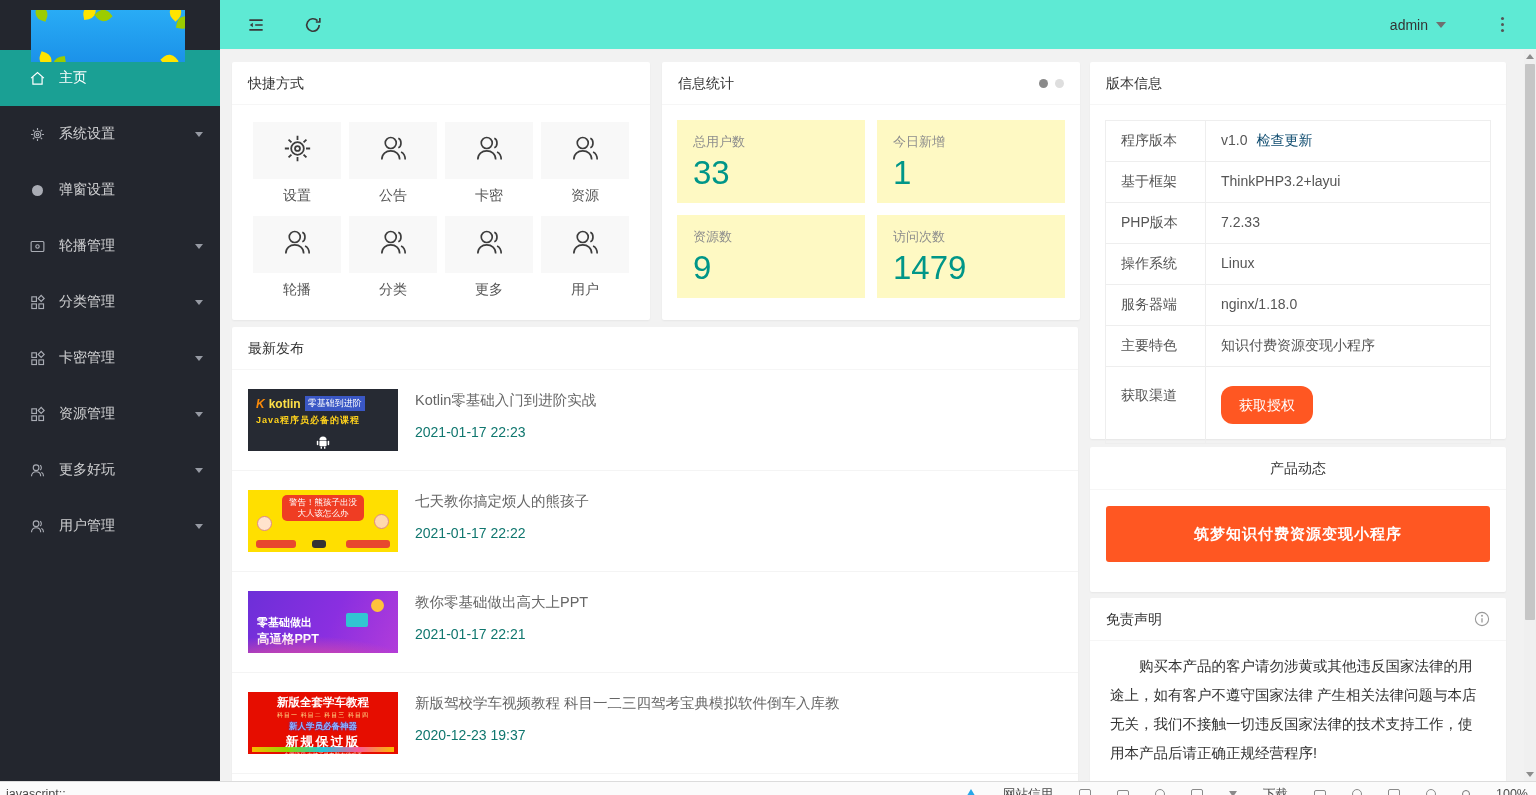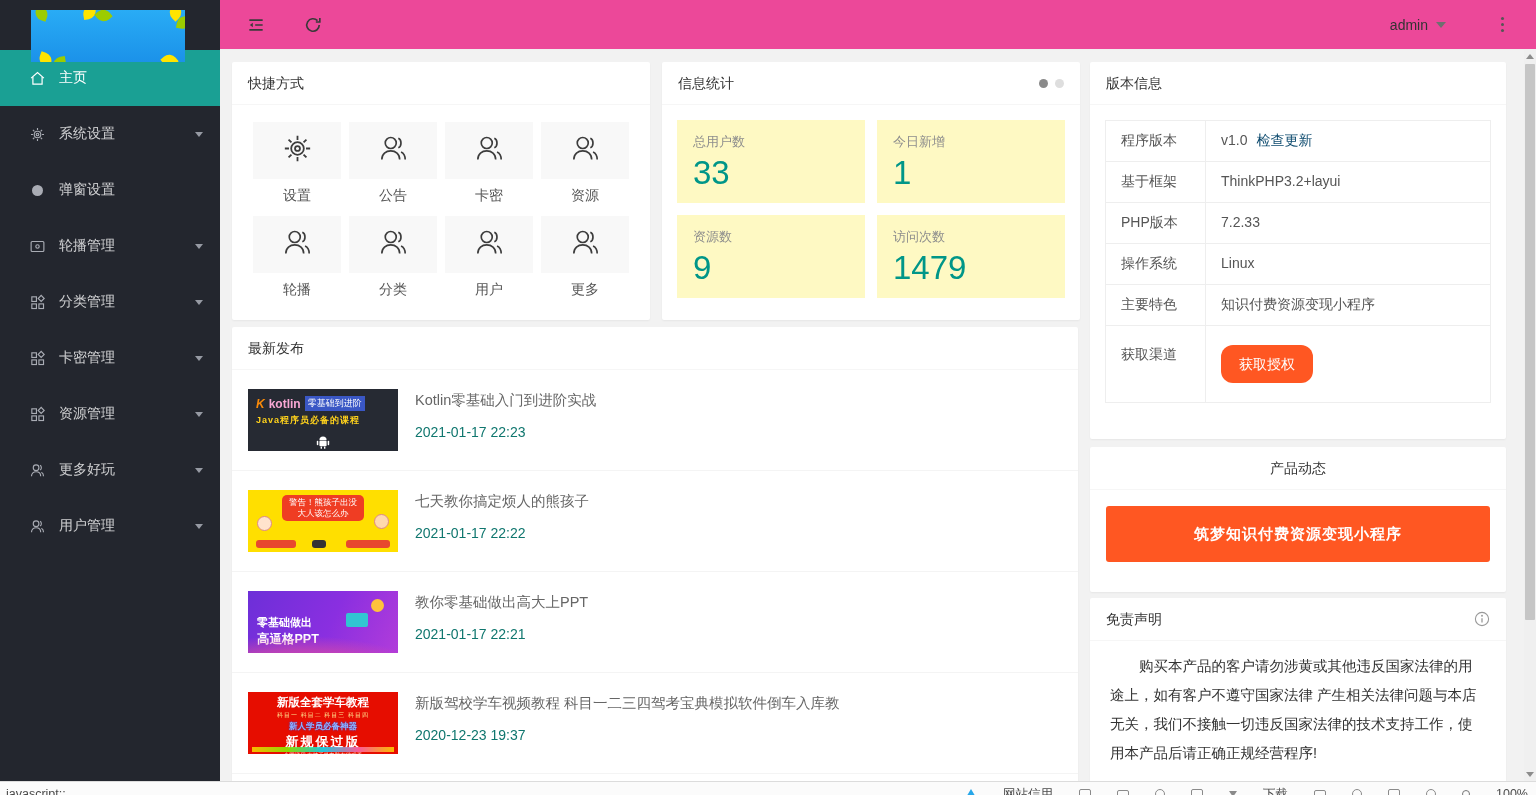--- a/index.html
+++ b/index.html
@@ -18,21 +18,21 @@
                color:rgba(255,255,255,.78); font-size:14px; cursor:pointer; position:relative; }
   .menu-item.active { background:#1aa094; color:#fff; }
   .mi-icon { width:17px; height:17px; margin-right:13px; color:#a9acb4; display:inline-flex; align-items:center; justify-content:center; flex:0 0 auto; }
   .menu-item.active .mi-icon { color:#fff; }
   .mi-icon svg { width:100%; height:100%; }
   .mi-dot { width:11px; height:11px; border-radius:50%; background:#a9acb4; }
   .mi-caret { position:absolute; right:17px; top:50%; margin-top:-2px; width:0; height:0;
               border-left:4.5px solid transparent; border-right:4.5px solid transparent; border-top:5.5px solid #969aa3; }
 
   
-  .topbar { position:absolute; left:220px; top:0; width:1316px; height:50px; background:#ec4899;
+  .topbar { position:absolute; left:220px; top:0; width:1316px; height:50px; background:#5eead4;
             border-bottom:1px solid #f0f0f0; display:flex; align-items:center; z-index:4; }
   .tb-icon { width:20px; height:20px; color:#3a3a3a; display:inline-flex; cursor:pointer; }
   .tb-icon svg { width:100%; height:100%; }
   .tb-collapse { margin-left:26px; }
   .tb-refresh { margin-left:37px; }
   .tb-right { margin-left:auto; display:flex; align-items:center; }
   .tb-user { display:flex; align-items:center; color:#333; font-size:14px; cursor:pointer; }
   .tb-user-caret { width:0; height:0; margin-left:8px; border-left:5px solid transparent; border-right:5px solid transparent; border-top:6px solid #6f6f6f; }
   .tb-kebab { margin:0 24px 0 46px; width:20px; height:22px; display:flex; align-items:center; justify-content:center; cursor:pointer; }
   .kebab-dot { width:3px; height:3px; border-radius:50%; background:#555; box-shadow:0 -6px 0 #555, 0 6px 0 #555; }
@@ -74,21 +74,21 @@
   .lt-item { display:flex; padding:19px 16px; border-bottom:1px solid #f4f4f4; cursor:pointer; }
   .thumb { width:150px; height:62px; flex:0 0 auto; position:relative; overflow:hidden; }
   .lt-body { margin-left:17px; padding-top:2px; }
   .lt-title { font-size:14.5px; color:#666; }
   .lt-time { font-size:14px; color:#0f766e; margin-top:14px; }
 
   
   .thumb-kotlin { background:#262a33; padding:7px 8px 4px; }
   .tk-row { display:flex; align-items:center; gap:4px; }
   .tk-k { color:#f88909; font-weight:bold; font-size:12px; font-style:italic; }
-  .tk-brand { color:#f9a8d4; font-weight:bold; font-size:12px; }
+  .tk-brand { color:#fde047; font-weight:bold; font-size:12px; }
   .tk-badge { background:#3a57c5; color:#fff; font-size:9px; padding:1px 3px; }
   .tk-sub { color:#ffd21c; font-size:9px; font-weight:bold; margin-top:3px; letter-spacing:1px; }
   .tk-robot { position:absolute; left:50%; bottom:2px; transform:translateX(-50%); width:16px; height:13px; }
   .thumb-kid { background:#ffdf00; }
   .kid-banner { position:absolute; left:50%; top:5px; transform:translateX(-50%); background:#ef3d23; color:#fff;
                 font-size:8.5px; line-height:1.3; padding:2px 7px; border-radius:5px; text-align:center; white-space:nowrap; }
   .kid-face { position:absolute; width:15px; height:15px; border-radius:50%; background:#ffe3cd; border:1px solid #d88; }
   .kid-face.l { left:9px; top:26px; } .kid-face.r { right:9px; top:24px; background:#ffd9ad; }
   .kid-pill { position:absolute; bottom:4px; height:8px; background:#e8482e; border-radius:3px; }
   .kid-pill.a { left:8px; width:40px; } .kid-pill.b { left:64px; width:14px; background:#333; } .kid-pill.c { right:8px; width:44px; }
@@ -345,31 +345,31 @@
         <div class="sc-label">分类</div>
       </div>
       <div class="sc-cell">
         <div class="sc-box">
             <span><svg viewBox="0 0 24 24" fill="none" stroke="currentColor" stroke-width="1.2">
                 <circle cx="10" cy="8" r="4"></circle>
                 <path d="M3.5 20c0-4 3-6.3 6.5-6.3s6.5 2.3 6.5 6.3"></path>
                 <path d="M15.5 4.6c2.6 1 2.6 5.8 0 6.8 M17.5 14.5c2.3 1.1 3 3 3 5.5"></path>
               </svg></span>
           </div>
+        <div class="sc-label">更多</div>
+      </div>
+      <div class="sc-cell">
+        <div class="sc-box">
+            <span><svg viewBox="0 0 24 24" fill="none" stroke="currentColor" stroke-width="1.2">
+                <circle cx="10" cy="8" r="4"></circle>
+                <path d="M3.5 20c0-4 3-6.3 6.5-6.3s6.5 2.3 6.5 6.3"></path>
+                <path d="M15.5 4.6c2.6 1 2.6 5.8 0 6.8 M17.5 14.5c2.3 1.1 3 3 3 5.5"></path>
+              </svg></span>
+          </div>
         <div class="sc-label">用户</div>
-      </div>
-      <div class="sc-cell">
-        <div class="sc-box">
-            <span><svg viewBox="0 0 24 24" fill="none" stroke="currentColor" stroke-width="1.2">
-                <circle cx="10" cy="8" r="4"></circle>
-                <path d="M3.5 20c0-4 3-6.3 6.5-6.3s6.5 2.3 6.5 6.3"></path>
-                <path d="M15.5 4.6c2.6 1 2.6 5.8 0 6.8 M17.5 14.5c2.3 1.1 3 3 3 5.5"></path>
-              </svg></span>
-          </div>
-        <div class="sc-label">更多</div>
       </div>
     </div>
   </section>
 
   <section class="card card-stats">
     <div class="card-h">
       <span class="card-h-title">信息统计</span>
       <span class="dotbar">
         <span class="dot on"></span>
         <span class="dot off"></span>
@@ -408,20 +408,24 @@
         <div class="v-label">基于框架</div>
         <div class="v-value">ThinkPHP3.2+layui</div>
       </div>
       <div class="v-row">
         <div class="v-label">PHP版本</div>
         <div class="v-value">7.2.33</div>
       </div>
       <div class="v-row">
         <div class="v-label">操作系统</div>
         <div class="v-value">Linux</div>
+      </div>
+      <div class="v-row">
+        <div class="v-label">服务器端</div>
+        <div class="v-value">nginx/1.18.0</div>
       </div>
       <div class="v-row">
         <div class="v-label">主要特色</div>
         <div class="v-value">知识付费资源变现小程序</div>
       </div>
       <div class="v-row btnrow">
         <div class="v-label">获取渠道</div>
         <div class="v-value">
           <button class="btn-auth">获取授权</button>
         </div>

